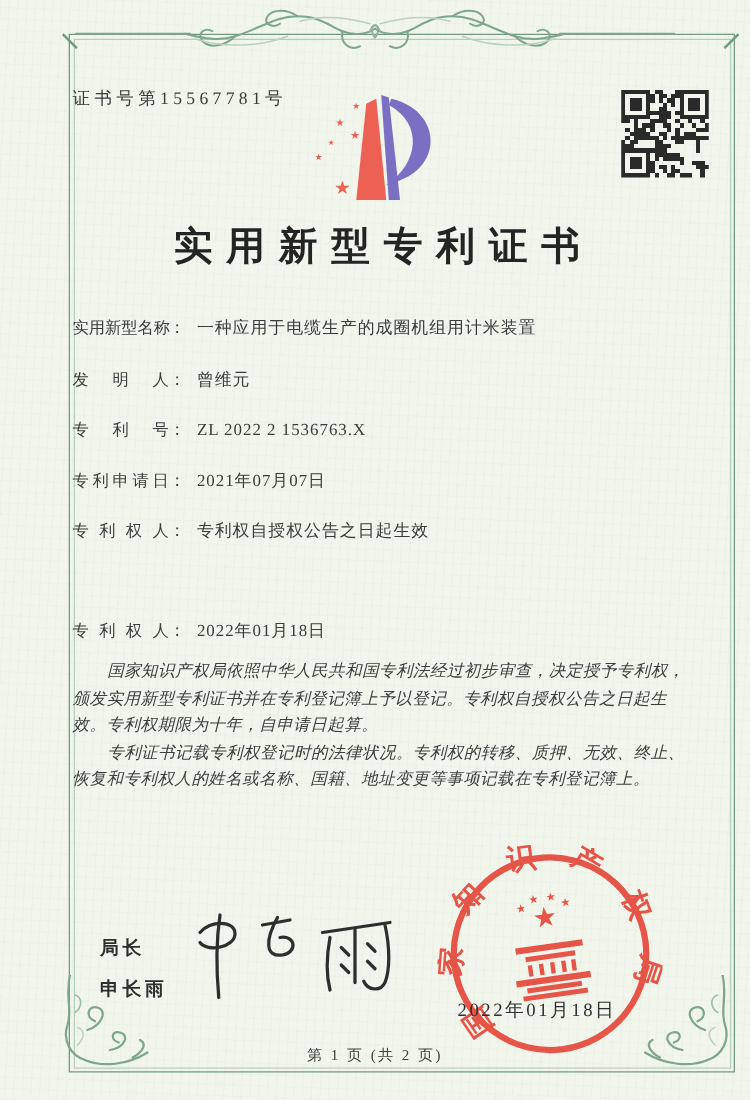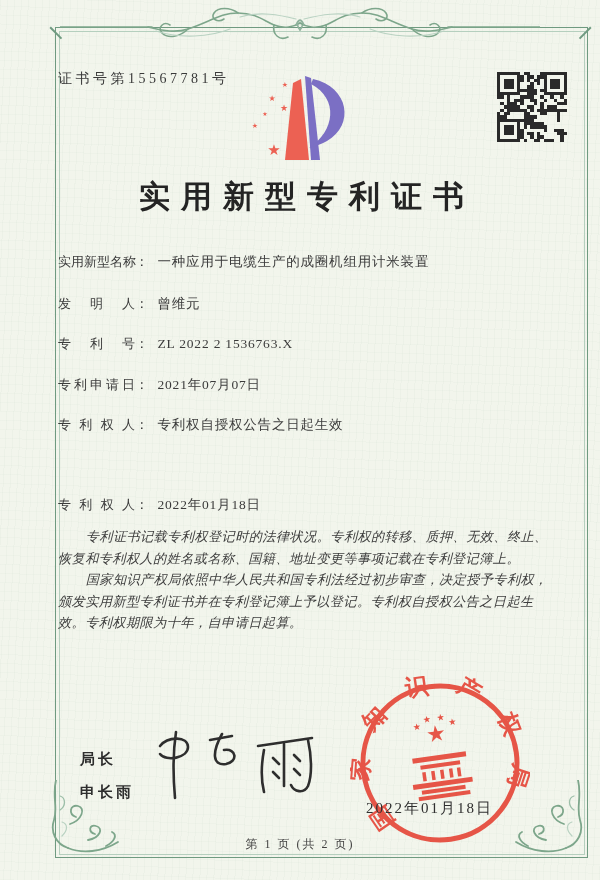--- a/index.html
+++ b/index.html
@@ -270,22 +270,22 @@
     <span class="lbl">专利权人</span><span class="colon">：</span><span class="val">专利权自授权公告之日起生效</span>
   </div>
 
   <div class="row" style="top:496px">
     <span>
       <span class="lbl">专利权人</span><span class="colon">：</span><span class="val">2022年01月18日</span>
     </span>
   </div>
 
   <div class="paras">
+    <p>国家知识产权局依照中华人民共和国专利法经过初步审查，决定授予专利权，颁发实用新型专利证书并在专利登记簿上予以登记。专利权自授权公告之日起生效。专利权期限为十年，自申请日起算。</p>
     <p>专利证书记载专利权登记时的法律状况。专利权的转移、质押、无效、终止、恢复和专利权人的姓名或名称、国籍、地址变更等事项记载在专利登记簿上。</p>
-    <p>国家知识产权局依照中华人民共和国专利法经过初步审查，决定授予专利权，颁发实用新型专利证书并在专利登记簿上予以登记。专利权自授权公告之日起生效。专利权期限为十年，自申请日起算。</p>
   </div>
 
   <div class="signer">
     <div>局长</div>
     <div>申长雨</div>
   </div>
 
   <svg class="signature" viewBox="0 0 205 82">
     <g fill="none" stroke="#2e2e2e" stroke-width="2.6" stroke-linecap="round">
       <path d="M36,8 C33,28 33,52 35,74"></path>

